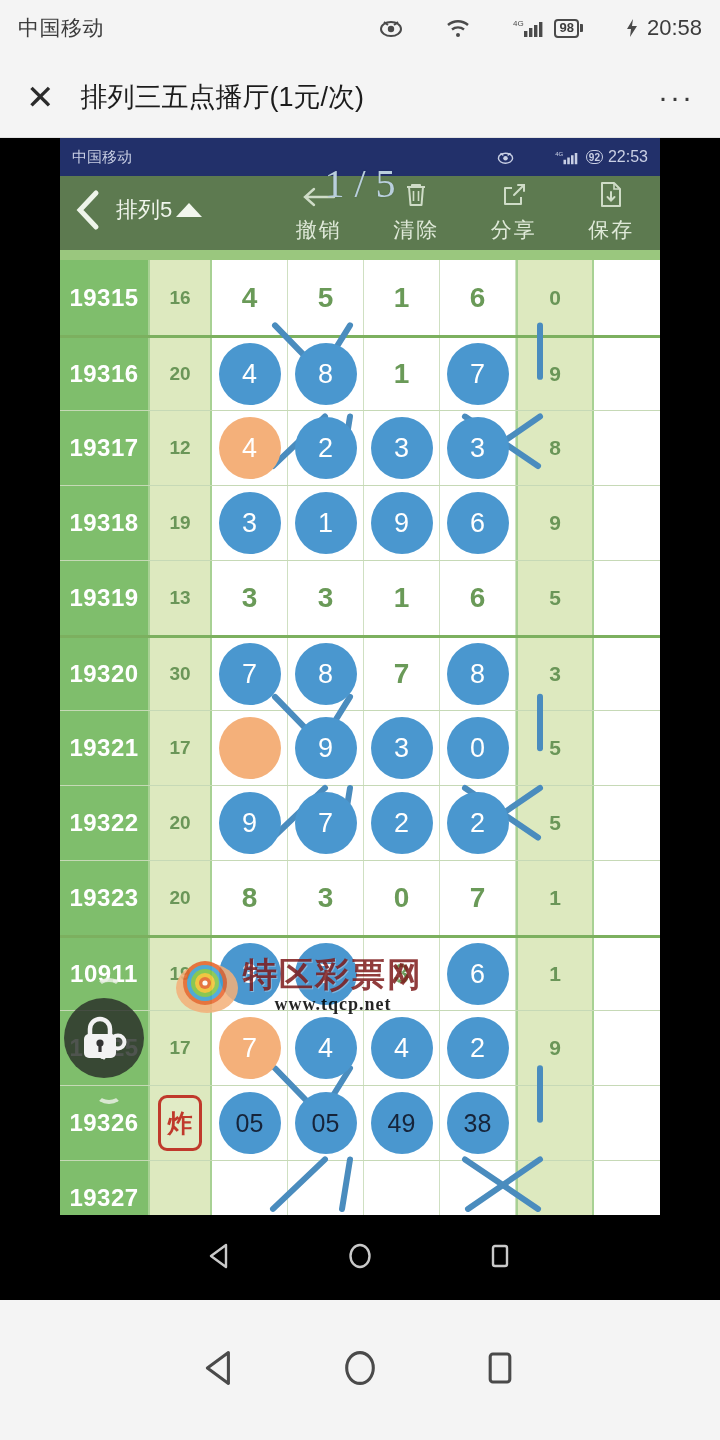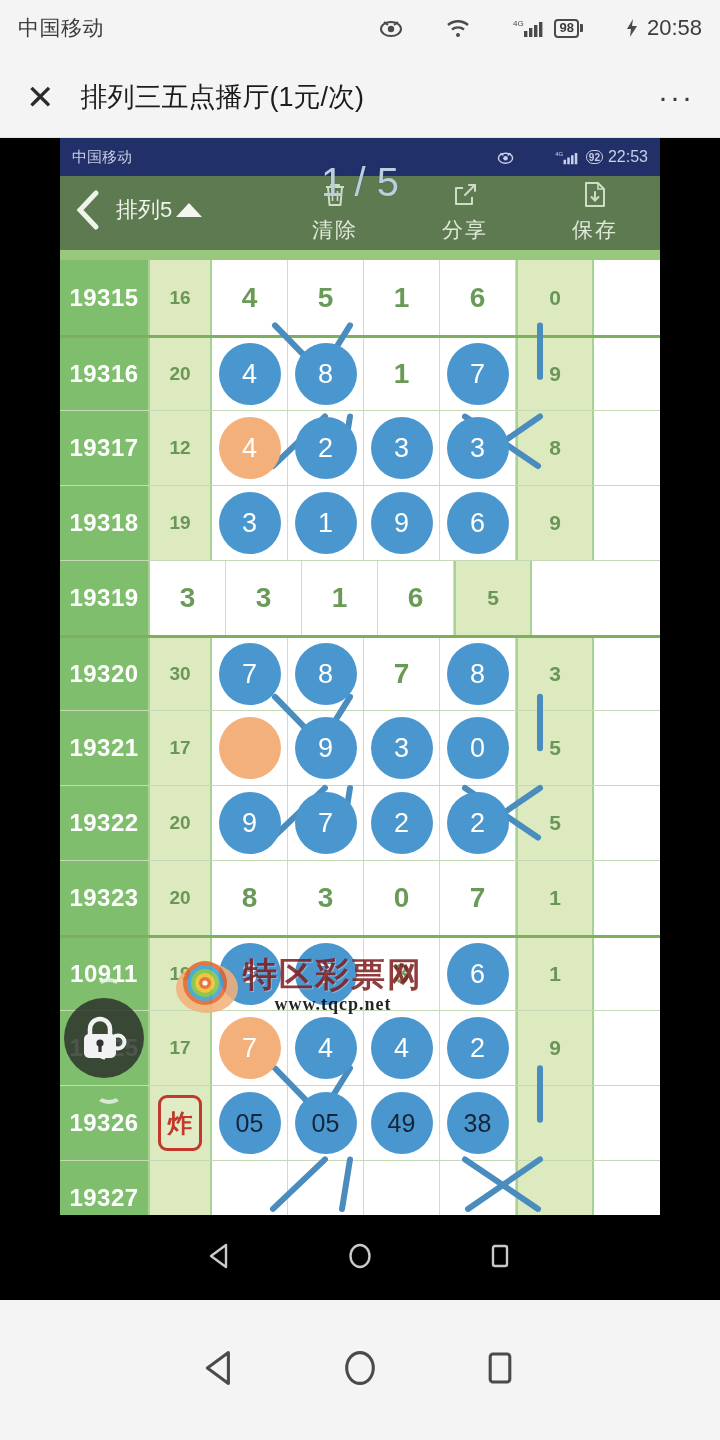--- a/index.html
+++ b/index.html
@@ -66,21 +66,21 @@
   .tb-back{ font-size:0; }
   .tb-sel{ font-size:22px; margin-left:16px; display:flex; align-items:center; gap:4px; color:#f0f5ec;}
   .tri{ width:0;height:0;border-left:13px solid transparent;border-right:13px solid transparent;
         border-bottom:14px solid #f2f6ee;}
   .tb-btns{ flex:1; display:flex; }
   .tb-btn{ flex:1; display:flex; flex-direction:column; align-items:center; justify-content:flex-end;
            gap:4px; color:#dfe9d8; }
   .tb-btn .lbl{ font-size:21px; letter-spacing:2px; }
   .pageind{
     position:absolute; left:0; right:0; top:-16px; text-align:center;
-    font-size:40px; color:#b9cfdd; font-family:Liberation Sans, sans-serif; z-index:5;
+    font-size:40px; color:#b9cfdd; font-family:Liberation Serif, serif; z-index:5;
     text-shadow:0 0 2px rgba(0,0,0,.15);
   }
 
   
   .greenstrip{ height:10px; background:#9ac77e; }
 
   
   .tbl{ position:relative; background:#ffffff; }
   .row{ display:flex; height:75px; position:relative; }
   .row.thick{ border-top:3px solid #7cb05f; }
@@ -242,20 +242,28 @@
                 <path d="M22 4 L6 21 L22 38" stroke="#eef4ea" stroke-width="5" fill="none" stroke-linecap="round"></path>
               </svg>
           </span>
           <span class="tb-sel">
             <span>排列5</span>
             <span class="tri"></span>
           </span>
         </div>
         <div class="tb-btns">
 
+          <div class="tb-btn">
+            <span>
+              <svg width="34" height="22" viewBox="0 0 34 22">
+                  <path d="M32 11 H4 M12 3 L3 11 L12 19" stroke="#cfdcc7" stroke-width="2.4" fill="none" stroke-linecap="round"></path>
+                </svg>
+            </span>
+            <span class="lbl">撤销</span>
+          </div>
 
           <div class="tb-btn">
             <span>
               <svg width="26" height="26" viewBox="0 0 26 26">
                   <path d="M4 5 H22 M9 5 V3 H17 V5 M6 5 L7.5 23 H18.5 L20 5" stroke="#cfdcc7" stroke-width="2" fill="none" stroke-linejoin="round"></path>
                   <path d="M10.5 9 V19 M15.5 9 V19" stroke="#cfdcc7" stroke-width="1.6"></path>
                 </svg>
             </span>
             <span class="lbl">清除</span>
           </div>
@@ -390,20 +398,21 @@
               <span class="ball">9</span>
             </div>
             <div class="c-d">
               <span class="ball">6</span>
             </div>
             <div class="c-last">9</div>
             <div class="c-tail"></div>
           </div>
           <div class="row thin">
             <div class="c-iss">19319</div>
+            <div class="c-sum">13</div>
             <div class="c-d">
               <span class="plain">3</span>
             </div>
             <div class="c-d">
               <span class="plain">3</span>
             </div>
             <div class="c-d">
               <span class="plain">1</span>
             </div>
             <div class="c-d">

